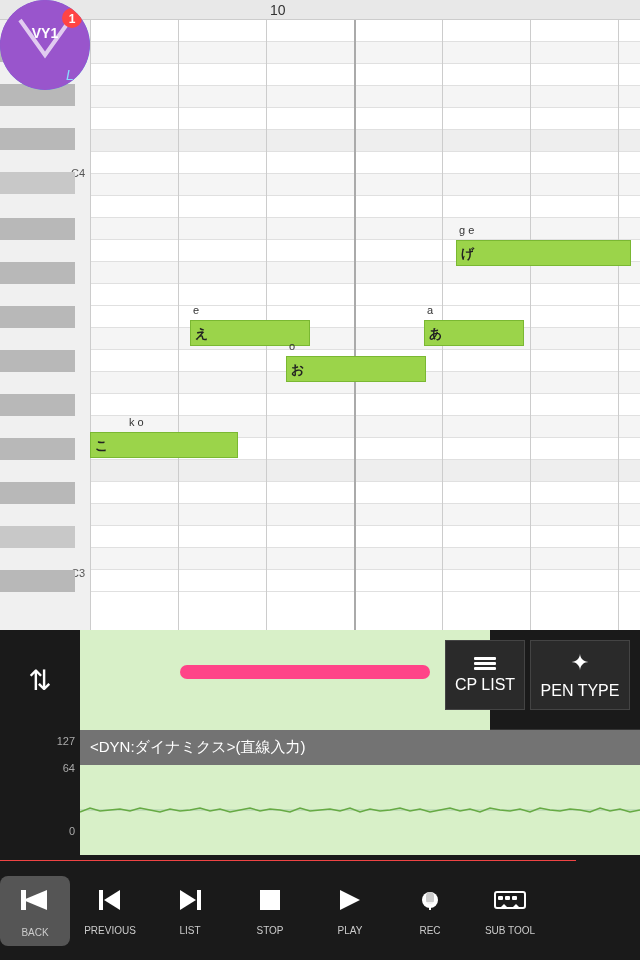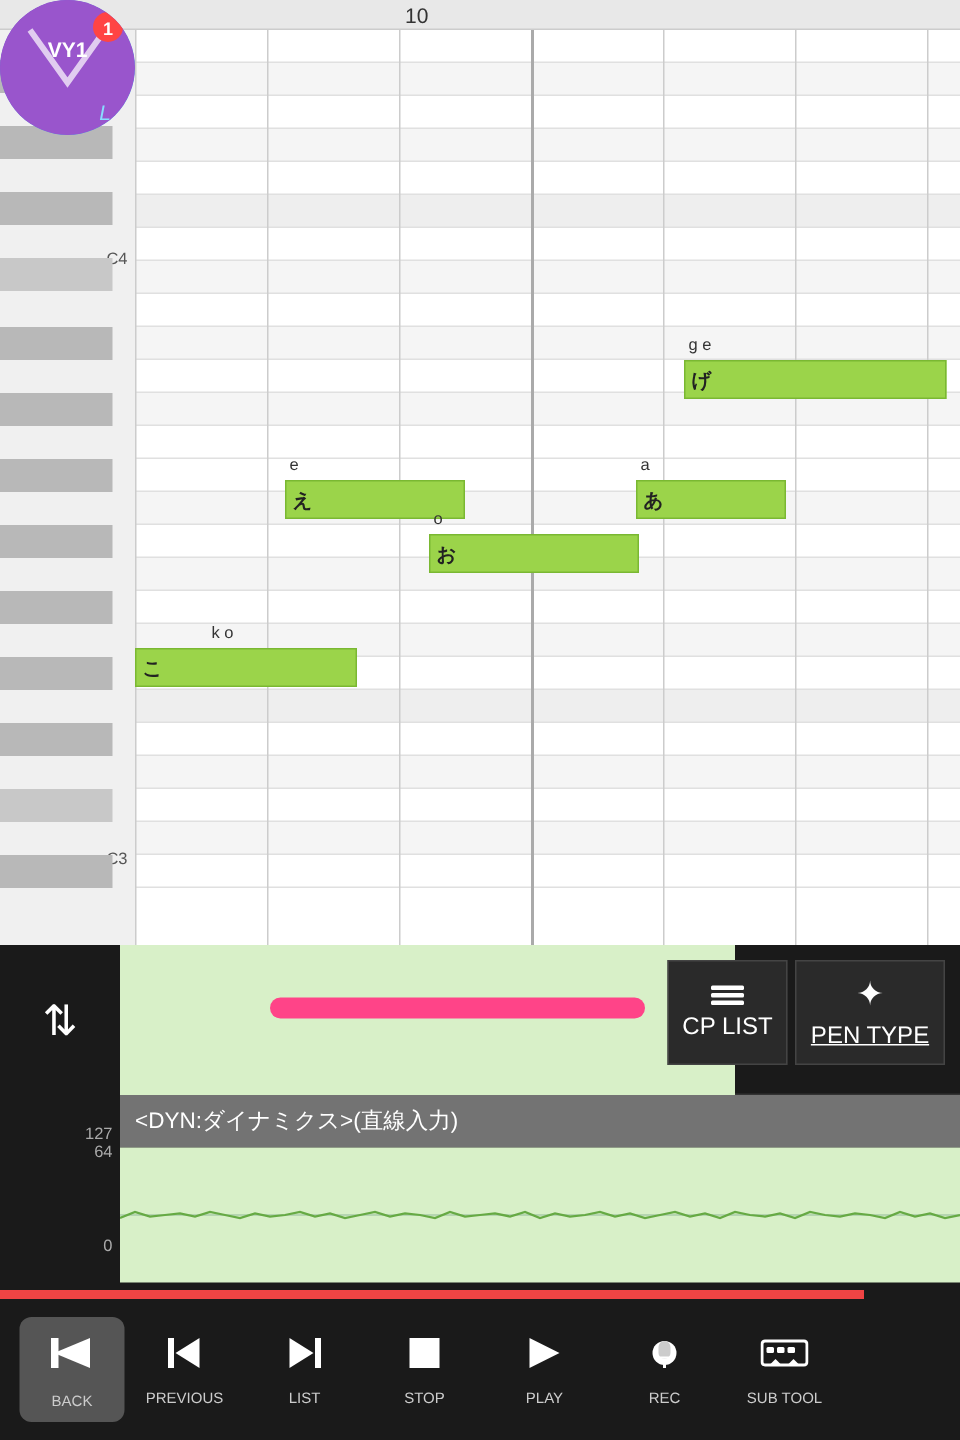--- a/index.html
+++ b/index.html
@@ -248,24 +248,24 @@
     }
 
     
     #bottom-toolbar {
       position: absolute;
       top: 860px;
       left: 0;
       width: 576px;
       height: 100px;
       background: #1a1a1a;
-      border-top: 6px solid #ef4444;
-      display: flex;
-      align-items: center;
-      justify-content: center;
+      border-top: 1px solid #ef4444;
+      display: flex;
+      align-items: center;
+      justify-content: flex-start;
     }
 
     .toolbar-btn {
       display: flex;
       flex-direction: column;
       align-items: center;
       justify-content: center;
       color: white;
       cursor: pointer;
       width: 80px;
@@ -435,21 +435,21 @@
       <span class="note-label" style="top:-16px;left:2px;">o</span>
       <span class="note-kana" style="position:absolute;top:4px;left:4px;">お</span>
     </div>
 
     <div class="note-block" style="top:300px; left:334px; width:100px; height:26px;">
       <span class="note-label" style="top:-16px;left:2px;">a</span>
       <span class="note-kana" style="position:absolute;top:4px;left:4px;">あ</span>
     </div>
 
     <div class="note-block" style="top:412px; left:0px; width:148px; height:26px;">
-      <span class="note-label" style="top:-16px;left:14px;padding-left:36px;">k o</span>
+      <span class="note-label" style="top:-16px;left:2px;padding-left:36px;">k o</span>
       <span class="note-kana" style="position:absolute;top:4px;left:4px;">こ</span>
     </div>
   </div>
 </div>
 
 <div id="control-panel">
 
   <div id="vel-row">
     <div id="vel-left">
       <span class="up-down-arrow">⇅</span>
@@ -461,30 +461,30 @@
     <div id="cp-list-btn">
       <div class="cp-icon">
         <div class="line"></div>
         <div class="line"></div>
         <div class="line"></div>
       </div>
       <span class="btn-label" style="margin-top:6px;text-align:right;">CP LIST</span>
     </div>
     <div id="pen-type-btn">
       <span class="pen-icon">✦</span>
-      <span class="btn-label" style="margin-top:6px;text-decoration:underline;">PEN TYPE</span>
+      <span class="btn-label" style="margin-top:6px;">PEN TYPE</span>
     </div>
   </div>
 
   <div id="dyn-label-area">
     <span class="dyn-text">&lt;DYN:ダイナミクス&gt;(直線入力)</span>
   </div>
 
   <div id="y-labels">
-    <span class="y-label-item" style="top:20px;">127</span>
+    <span class="y-label-item" style="top:5px;">127</span>
     <span class="y-label-item" style="top:32px;">64</span>
     <span class="y-label-item" style="top:95px;">0</span>
   </div>
 
   <div id="dyn-graph">
     <svg id="dyn-wave-svg" viewBox="0 0 560 90" preserveAspectRatio="none">
 
       <line x1="0" y1="45" x2="560" y2="45" stroke="#aaccaa" stroke-width="1"></line>
 
       <polyline points="0,47 10,43 20,46 30,45 40,44 50,46 60,43 70,45 80,47 90,44 100,46 110,45 120,43 130,46 140,44 150,47 160,45 170,43 180,46 190,44 200,45 210,47 220,43 230,46 240,45 250,44 260,46 270,43 280,47 290,44 300,46 310,45 320,43 330,46 340,44 350,47 360,45 370,43 380,46 390,44 400,47 410,43 420,45 430,46 440,44 450,47 460,43 470,45 480,46 490,44 500,45 510,47 520,43 530,46 540,44 550,47 560,45" fill="none" stroke="#66aa44" stroke-width="1.5"></polyline>

